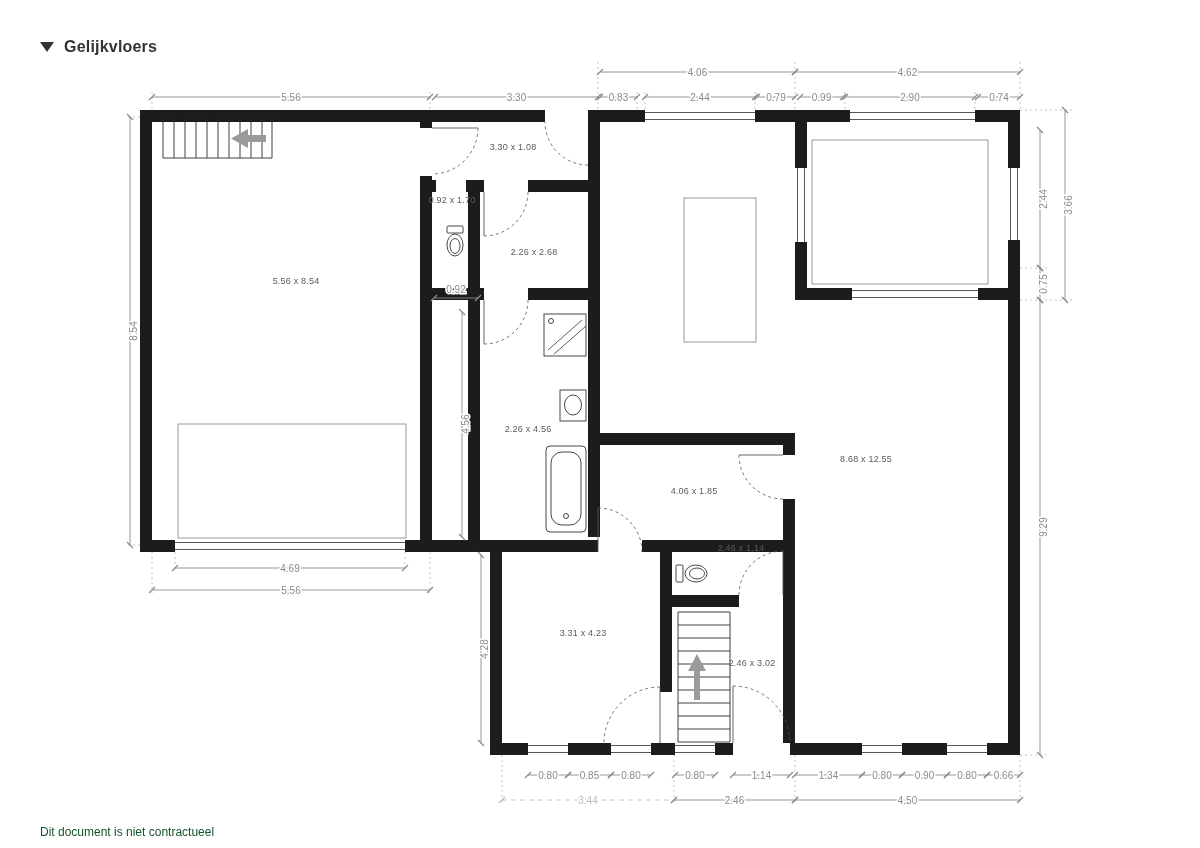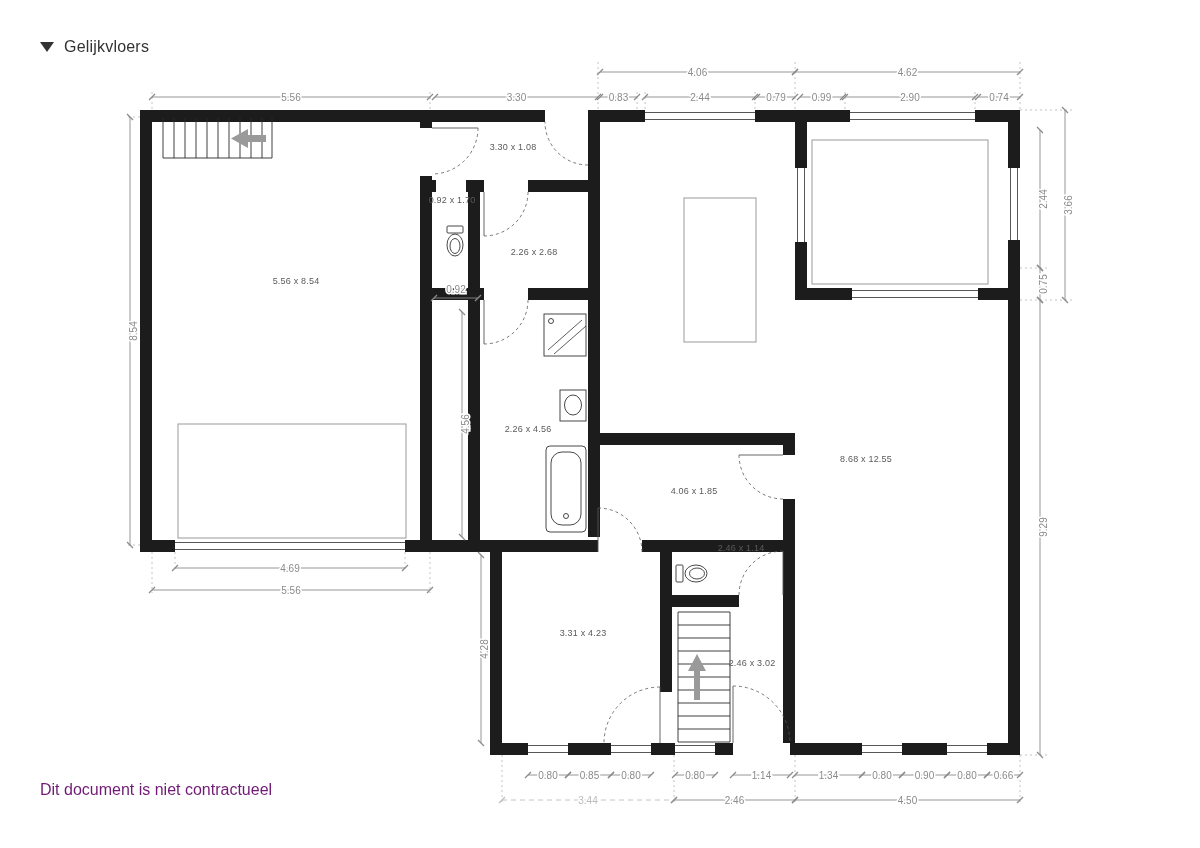--- a/index.html
+++ b/index.html
@@ -1,19 +1,19 @@
 <!DOCTYPE html>
 <html><head>
 <meta charset="utf-8">
 <style>
   html,body{margin:0;padding:0;background:#ffffff;}
   body{width:1200px;height:848px;position:relative;font-family:"Liberation Sans",sans-serif;overflow:hidden;}
-  .page-title{position:absolute;left:40px;top:38px;display:flex;align-items:center;gap:10px;color:#333;font-size:16px;font-weight:normal;letter-spacing:.2px;}
+  .page-title{position:absolute;left:40px;top:38px;display:flex;align-items:center;gap:10px;color:#333;font-size:16px;font-weight:bold;letter-spacing:.2px;}
   .tri{width:0;height:0;border-left:7px solid transparent;border-right:7px solid transparent;border-top:10px solid #333;}
-  .footer-note{position:absolute;left:40px;top:781px;font-size:16px;color:#701a75;}
+  .footer-note{position:absolute;left:40px;top:825px;font-size:12px;color:#14532d;}
   svg{position:absolute;left:0;top:0;}
   .wall{fill:#1c1c1c;stroke:none;}
   .dim{stroke:#8a8a8a;stroke-width:.9;marker-start:url(#tk);marker-end:url(#tk);}
   .dimlight{stroke:#bdbdbd;stroke-width:.9;stroke-dasharray:5 4;marker-start:url(#tk2);marker-end:url(#tk2);}
   .ext{stroke:#b5b5b5;stroke-width:.8;stroke-dasharray:2 3;}
   .dt{font-size:10px;fill:#8a8a8a;text-anchor:middle;paint-order:stroke;stroke:#fff;stroke-width:3px;}
   .dtl{font-size:10px;fill:#bbb;text-anchor:middle;paint-order:stroke;stroke:#fff;stroke-width:3px;}
   .rl{font-size:9px;fill:#5a5a5a;text-anchor:middle;letter-spacing:.2px;}
   .win{stroke:#444;stroke-width:.9;}
   .thin{stroke:#999;stroke-width:1;fill:none;}

